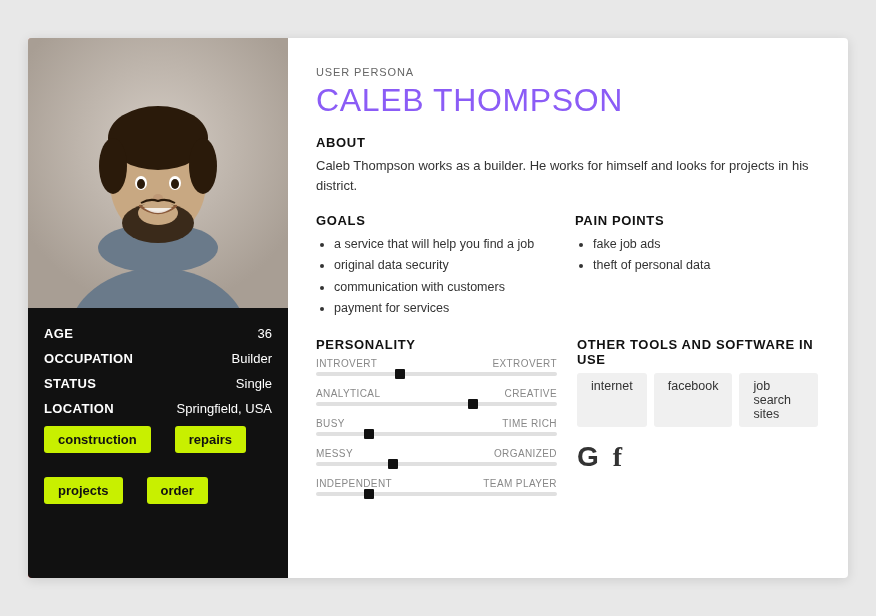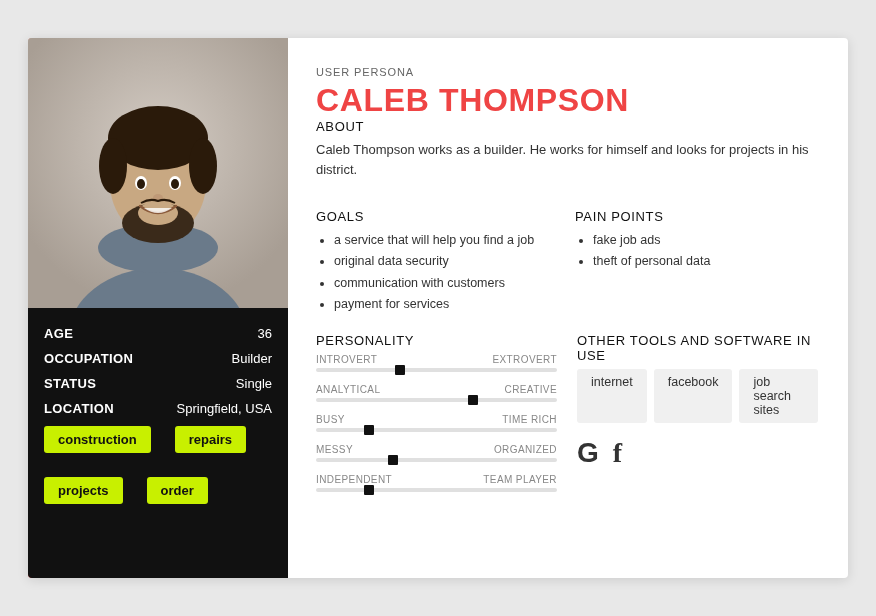--- a/index.html
+++ b/index.html
@@ -81,38 +81,39 @@
     }
     .persona-label {
       font-size: 11px;
       color: #666;
       letter-spacing: 0.08em;
       text-transform: uppercase;
       margin-bottom: 4px;
     }
     .persona-name {
       font-size: 32px;
+      font-weight: 400;
+      letter-spacing: 0.02em;
+      color: #8b5cf6;
+      text-transform: uppercase;
+      margin-bottom: 16px;
+    }
+    .section-title {
+      font-size: 13px;
       font-weight: 700;
-      letter-spacing: 0.02em;
-      color: #ef4444;
-      text-transform: uppercase;
-    }
-    .section-title {
-      font-size: 13px;
-      font-weight: 400;
       text-transform: uppercase;
       letter-spacing: 0.05em;
       margin-bottom: 6px;
       color: #111;
     }
     .about-text {
       font-size: 13px;
       color: #333;
       line-height: 1.5;
-      margin-bottom: 30px;
+      margin-bottom: 18px;
     }
     .two-col {
       display: flex;
       gap: 16px;
       margin-bottom: 18px;
     }
     .col-left { flex: 1; }
     .col-right { flex: 1; }
     .goals-list {
       list-style: disc;

